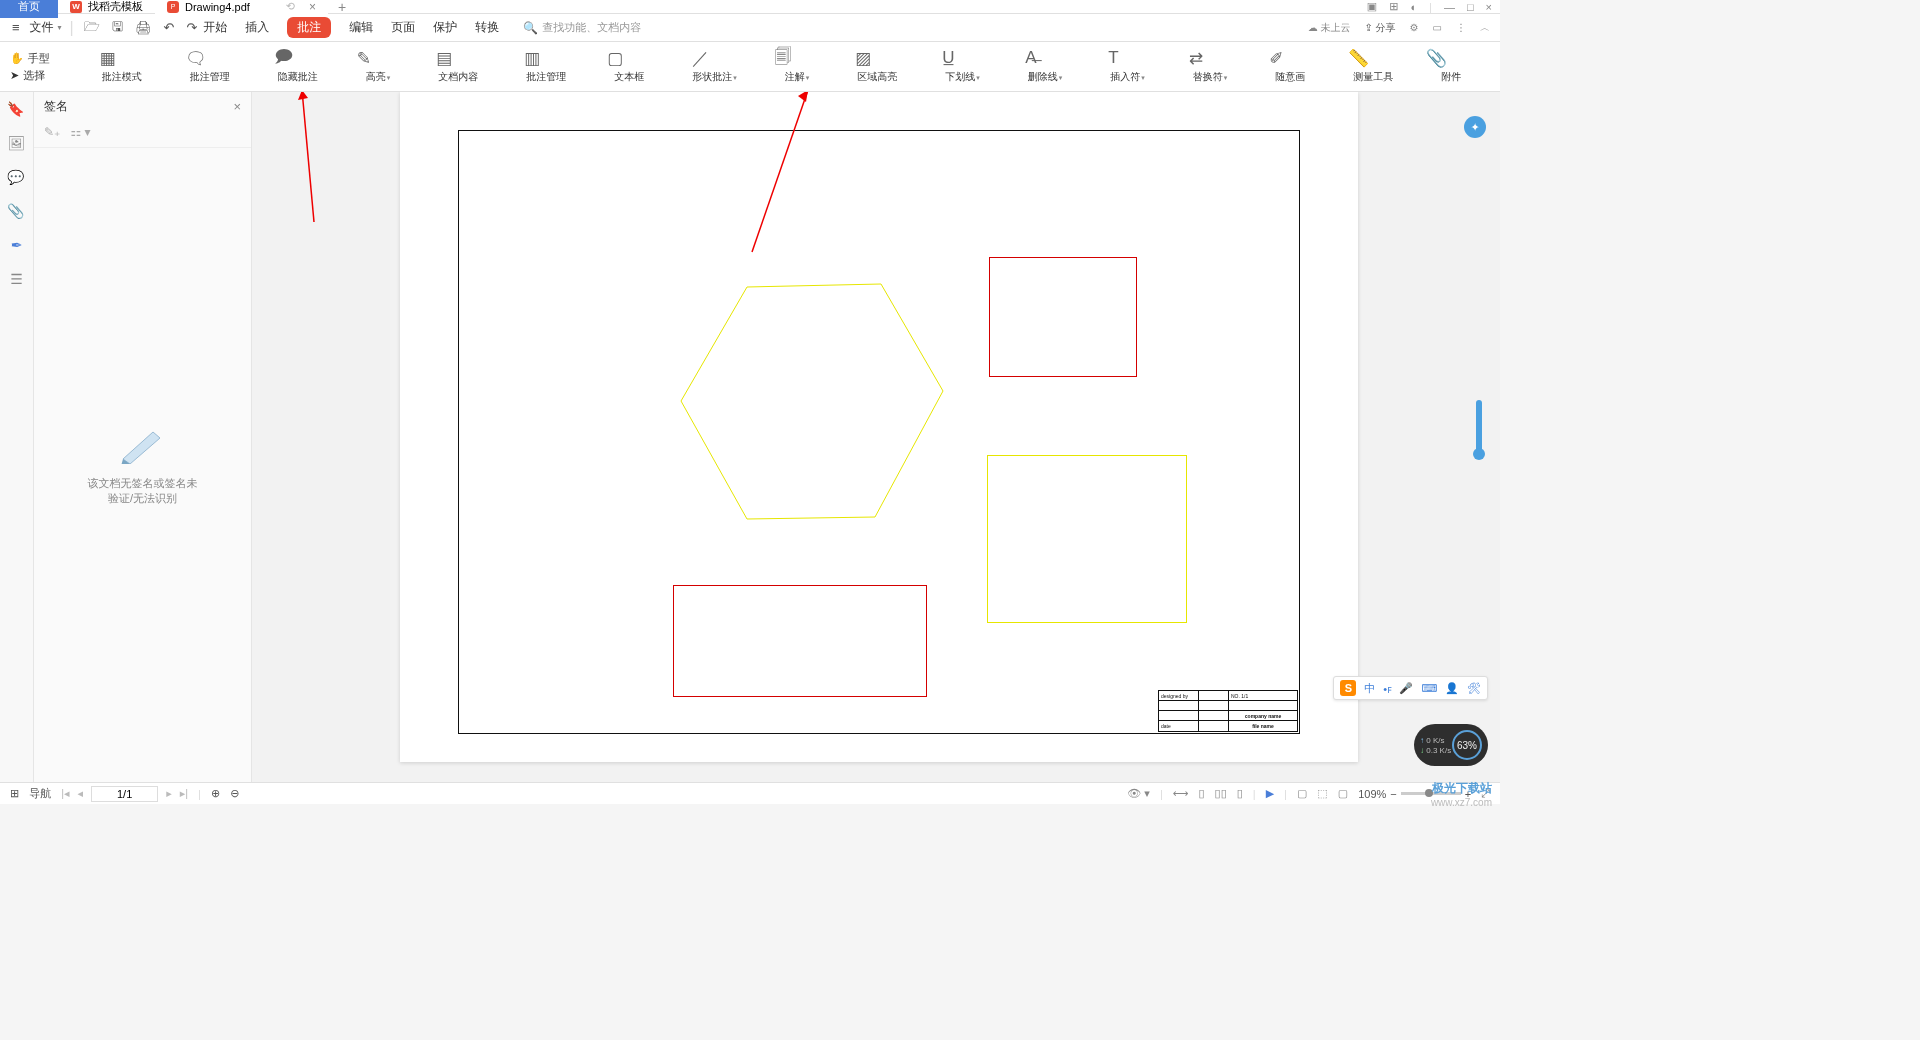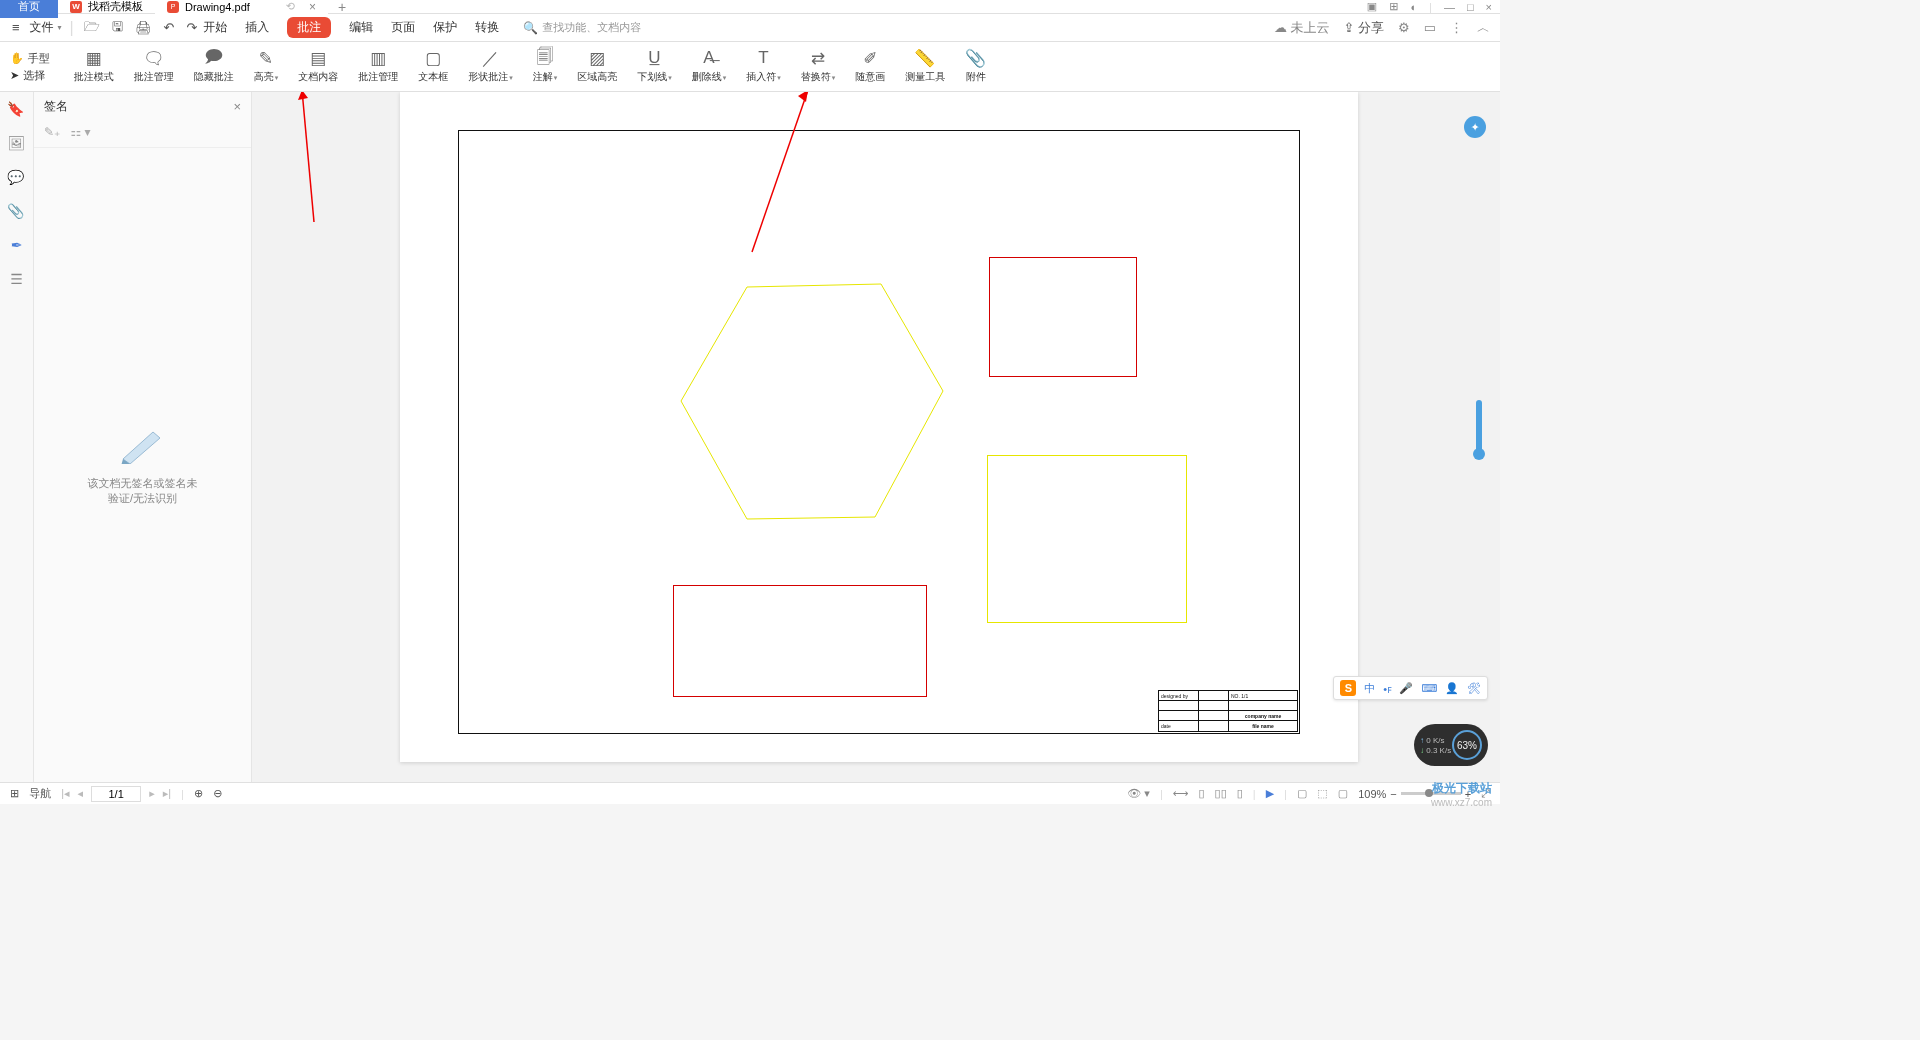--- a/index.html
+++ b/index.html
@@ -22,32 +22,32 @@
 .menu-bar { height: 28px; background: #fff; display: flex; align-items: center; padding: 0 10px; border-bottom: 1px solid #e0e0e0; gap: 4px; }
 .menu-left { display: flex; align-items: center; gap: 8px; }
 .menu-left .ico { color: #555; font-size: 13px; cursor: pointer; padding: 0 2px; }
 .file-btn { display: flex; align-items: center; gap: 4px; font-size: 12px; color: #333; }
 .file-btn .caret { font-size: 8px; color: #888; }
 .menu-tabs { display: flex; align-items: center; gap: 18px; font-size: 12px; color: #333; }
 .menu-tabs .mt { cursor: pointer; }
 .menu-tabs .mt.active { background: #e94b35; color: #fff; padding: 2px 10px; border-radius: 6px; }
 .search-box { margin-left: 20px; display: flex; align-items: center; gap: 4px; color: #999; font-size: 11px; }
 .search-box .mag { font-size: 12px; }
-.menu-right { margin-left: auto; display: flex; align-items: center; gap: 14px; font-size: 13px; color: #555; }
+.menu-right { margin-left: auto; display: flex; align-items: center; gap: 14px; font-size: 10px; color: #555; }
 .menu-right .cloud { color: #888; }
 .menu-right .ico { color: #888; cursor: pointer; }
 
 
 .ribbon { height: 50px; background: #fff; display: flex; align-items: center; padding: 0 10px; border-bottom: 1px solid #e0e0e0; }
 .ribbon .mode-col { display: flex; flex-direction: column; gap: 2px; margin-right: 14px; }
 .ribbon .mode-col .row { display: flex; align-items: center; gap: 4px; font-size: 11px; color: #333; }
 .ribbon .mode-col .row .cursor-icon { font-size: 11px; }
 .ribbon .tool { display: flex; flex-direction: column; align-items: center; gap: 3px; padding: 0 10px; cursor: pointer; }
 .ribbon .tool .ticon { color: #666; font-size: 17px; height: 18px; display: flex; align-items: center; }
-.ribbon .tool .tlabel { font-size: 10px; color: #333; white-space: nowrap; }
+.ribbon .tool .tlabel { font-size: 10px; color: #333; white-space: nowrap; margin-left: 28px; }
 .ribbon .tool .tlabel .caret { font-size: 7px; color: #888; margin-left: 1px; }
 
 
 .main { display: flex; height: calc(812px - 22px - 28px - 50px - 22px); }
 
 
 .rail { width: 34px; background: #f8f8f8; border-right: 1px solid #e5e5e5; display: flex; flex-direction: column; align-items: center; padding-top: 6px; gap: 12px; }
 .rail .ricon { color: #888; font-size: 14px; cursor: pointer; height: 22px; display:flex; align-items:center; }
 .rail .ricon.active { color: #4a7ed8; }
 
@@ -76,21 +76,21 @@
 
 
 .float-btn { position: absolute; right: 14px; top: 116px; width: 22px; height: 22px; border-radius: 50%; background: #4aa0e0; color: #fff; display: flex; align-items: center; justify-content: center; font-size: 11px; }
 
 
 .arrow { position: absolute; }
 
 
 .status-bar { height: 22px; background: #fff; border-top: 1px solid #e0e0e0; display: flex; align-items: center; padding: 0 10px; font-size: 11px; color: #555; gap: 10px; }
 .status-bar .nav { display: flex; align-items: center; gap: 8px; }
-.status-bar .nav .pg-input { width: 50px; text-align: center; border: 1px solid #ddd; font-size: 11px; padding: 1px 0; }
+.status-bar .nav .pg-input { width: 67px; text-align: center; border: 1px solid #ddd; font-size: 11px; padding: 1px 0; }
 .status-bar .right { margin-left: auto; display: flex; align-items: center; gap: 10px; }
 .status-bar .right .ico { color: #888; cursor: pointer; }
 .status-bar .zoom { display: flex; align-items: center; gap: 4px; text-align: center; }
 
 
 .ime-bar { position: absolute; right: 12px; bottom: 112px; background: #fff; border: 1px solid #ddd; border-radius: 3px; padding: 3px 6px; display: flex; align-items: center; gap: 8px; font-size: 11px; box-shadow: 0 1px 3px rgba(0,0,0,0.1); }
 .ime-bar .ime-logo { width: 16px; height: 16px; background: #ff8a00; border-radius: 3px; color: #fff; font-weight: bold; display: flex; align-items: center; justify-content: center; font-size: 11px; }
 .ime-bar .blue { color: #3b7dd8; }
 
 .net-widget { position: absolute; right: 12px; bottom: 46px; width: 74px; height: 42px; background: #2e2e2e; border-radius: 22px; display: flex; align-items: center; padding: 0 6px; color: #bbb; font-size: 8px; }

